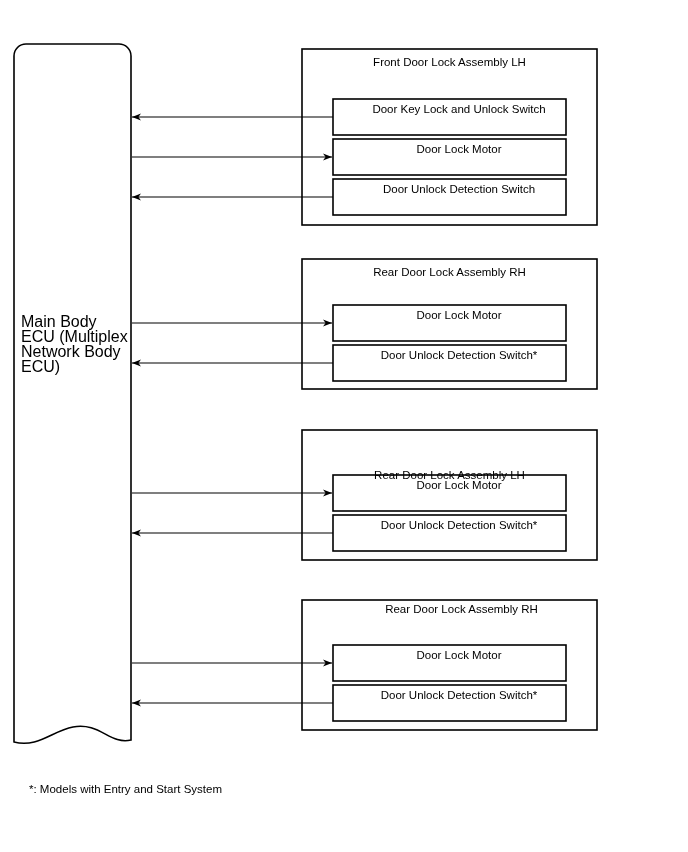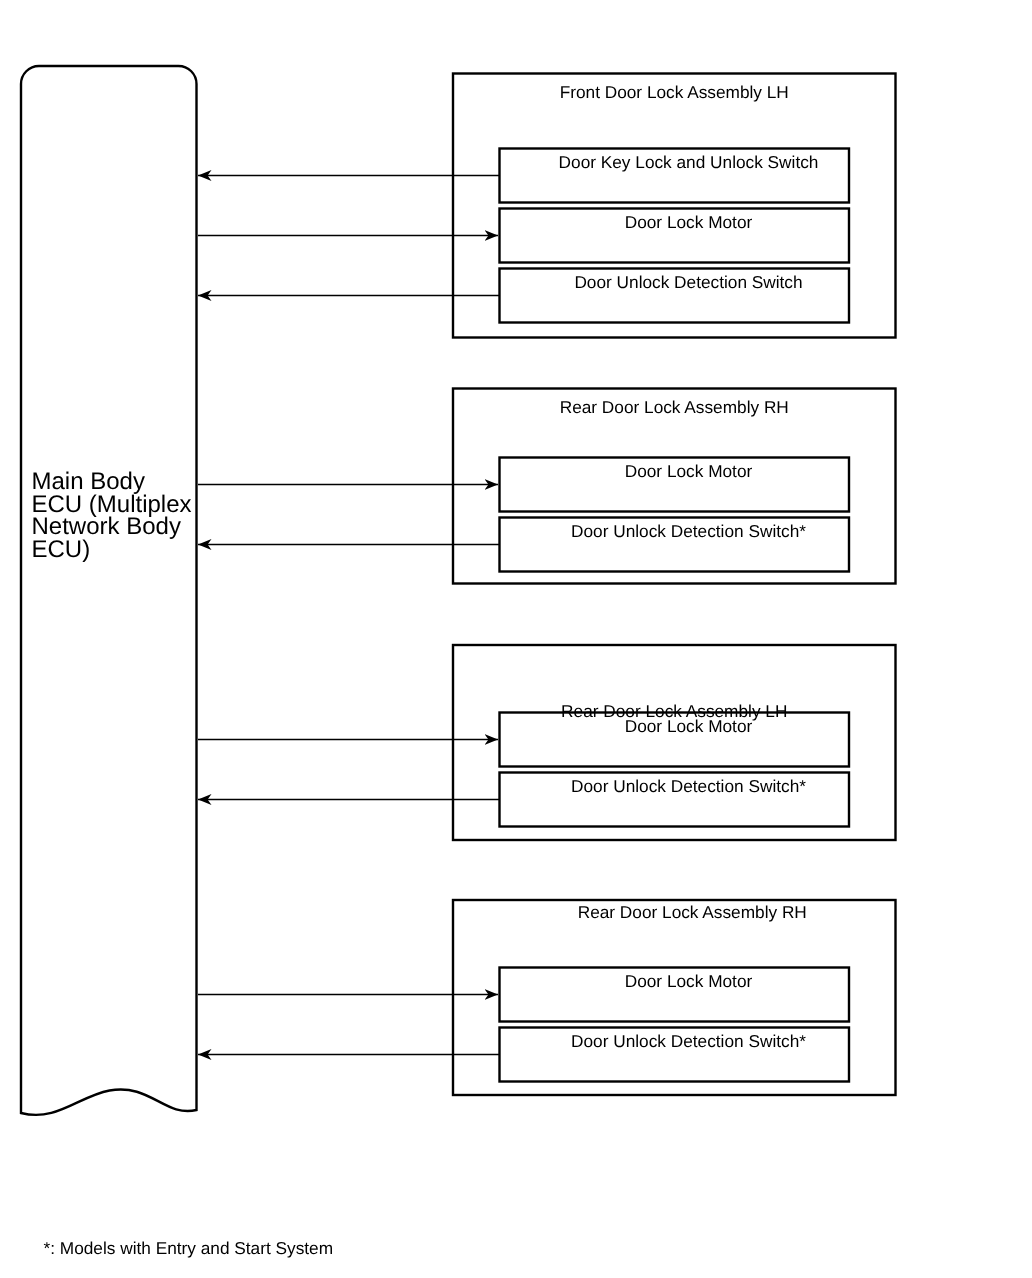--- a/index.html
+++ b/index.html
@@ -61,21 +61,21 @@
 
   .component-label {
     font-size: 11.5px;
     text-align: center;
     width: 252px;
     left: 333px;
   }
 
   .footnote {
     left: 29px;
-    top: 828px;
+    top: 784px;
     font-size: 11.5px;
   }
 </style>
 </head>
 <body>
 
 <div id="diagram-root">
 
   <svg class="diagram-canvas" viewBox="0 0 688 852" xmlns="http://www.w3.org/2000/svg">
     <defs>

